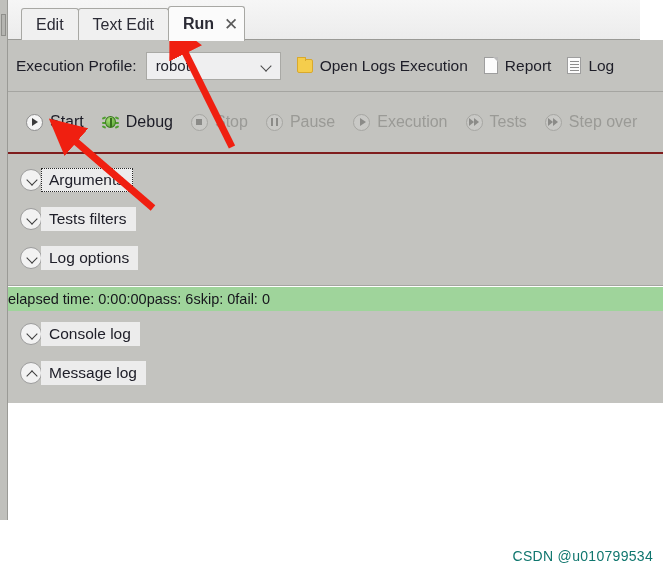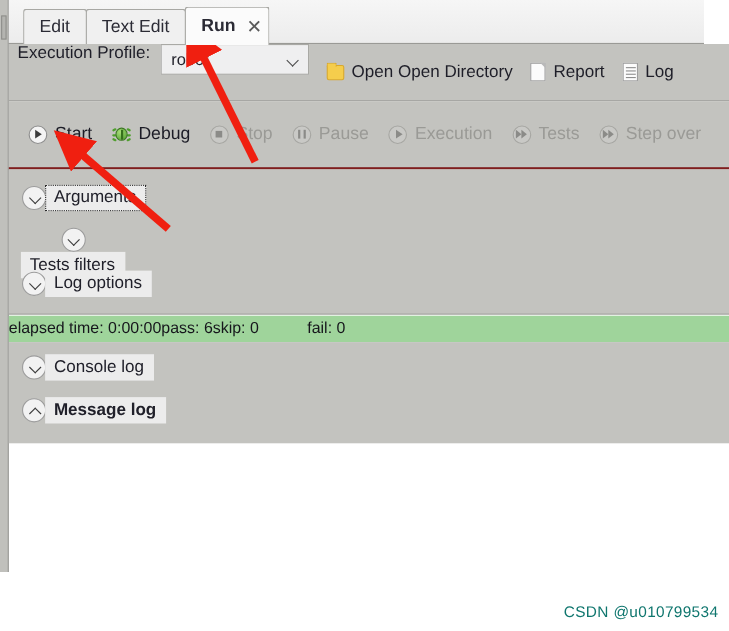--- a/index.html
+++ b/index.html
@@ -70,21 +70,21 @@
     line-height: 1;
     cursor: pointer;
   }
 
   
   .toolbar-profile {
     position: absolute; left: 8px; top: 40px;
     width: 655px; height: 52px;
     background: #c3c3bf;
     border-bottom: 1px solid #a5a5a1;
-    display: flex; 
+    display: flex; align-items: center;
   }
   .lbl-profile {
     margin-left: 8px;
     font-size: 15.5px;
     color: #1e1e28;
   }
   .combo {
     margin-left: 9px;
     width: 135px; height: 28px;
     background: #efeff0;
@@ -291,21 +291,21 @@
     width: 655px; height: 24px;
     background: #9fd49b;
     display: flex; align-items: center;
     font-size: 14.5px;
     color: #16161c;
   }
   .statusbar span { margin-left: 0; }
   .st1 { margin-left: 19px; }
   .st2 { margin-left: 26px; }
   .st3 { margin-left: 25px; }
-  .st4 { margin-left: 28px; padding-left: 44px; }
+  .st4 { margin-left: 28px; }
 
   
   .logsections {
     position: absolute; left: 8px; top: 311px;
     width: 655px; height: 92px;
     background: #c3c3bf;
   }
 
   
   .logpanel {
@@ -384,21 +384,21 @@
     <div class="lbl-profile">Execution Profile:</div>
     <div class="combo">
       <span>robot</span>
       <span class="chev"></span>
     </div>
 
     <div class="tb-item">
       <span class="ic">
           <span class="folder-ic"></span>
         </span>
-      <span>Open Open Directory</span>
+      <span>Open Logs Execution</span>
     </div>
     <div class="tb-item">
       <span class="ic">
           <span class="doc-ic"></span>
         </span>
       <span>Report</span>
     </div>
     <div class="tb-item">
       <span class="ic">
           <span class="doc-lines-ic"></span>
@@ -484,21 +484,21 @@
     </div>
   </div>
 
   <div class="sections">
     <div class="sec-row focused" style="top:14px;">
       <span class="chevbtn">
           <span class="arr"></span>
         </span>
       <span class="sec-label">Arguments</span>
     </div>
-    <div class="sec-row" style="top:53px;flex-direction:column;">
+    <div class="sec-row" style="top:53px;">
       <span class="chevbtn">
           <span class="arr"></span>
         </span>
       <span class="sec-label">Tests filters</span>
     </div>
     <div class="sec-row" style="top:92px;justify-content:center;">
       <span class="chevbtn">
           <span class="arr"></span>
         </span>
       <span class="sec-label">Log options</span>
@@ -512,21 +512,21 @@
     <span class="st4">fail: 0</span>
   </div>
 
   <div class="logsections">
     <div class="sec-row" style="top:11px;">
       <span class="chevbtn">
           <span class="arr"></span>
         </span>
       <span class="sec-label">Console log</span>
     </div>
-    <div class="sec-row up" style="top:50px;font-weight:bold;">
+    <div class="sec-row up" style="top:50px;">
       <span class="chevbtn">
           <span class="arr"></span>
         </span>
       <span class="sec-label">Message log</span>
     </div>
   </div>
 
 
   <div class="bottomarea"></div>
   <div class="watermark">CSDN @u010799534</div>

